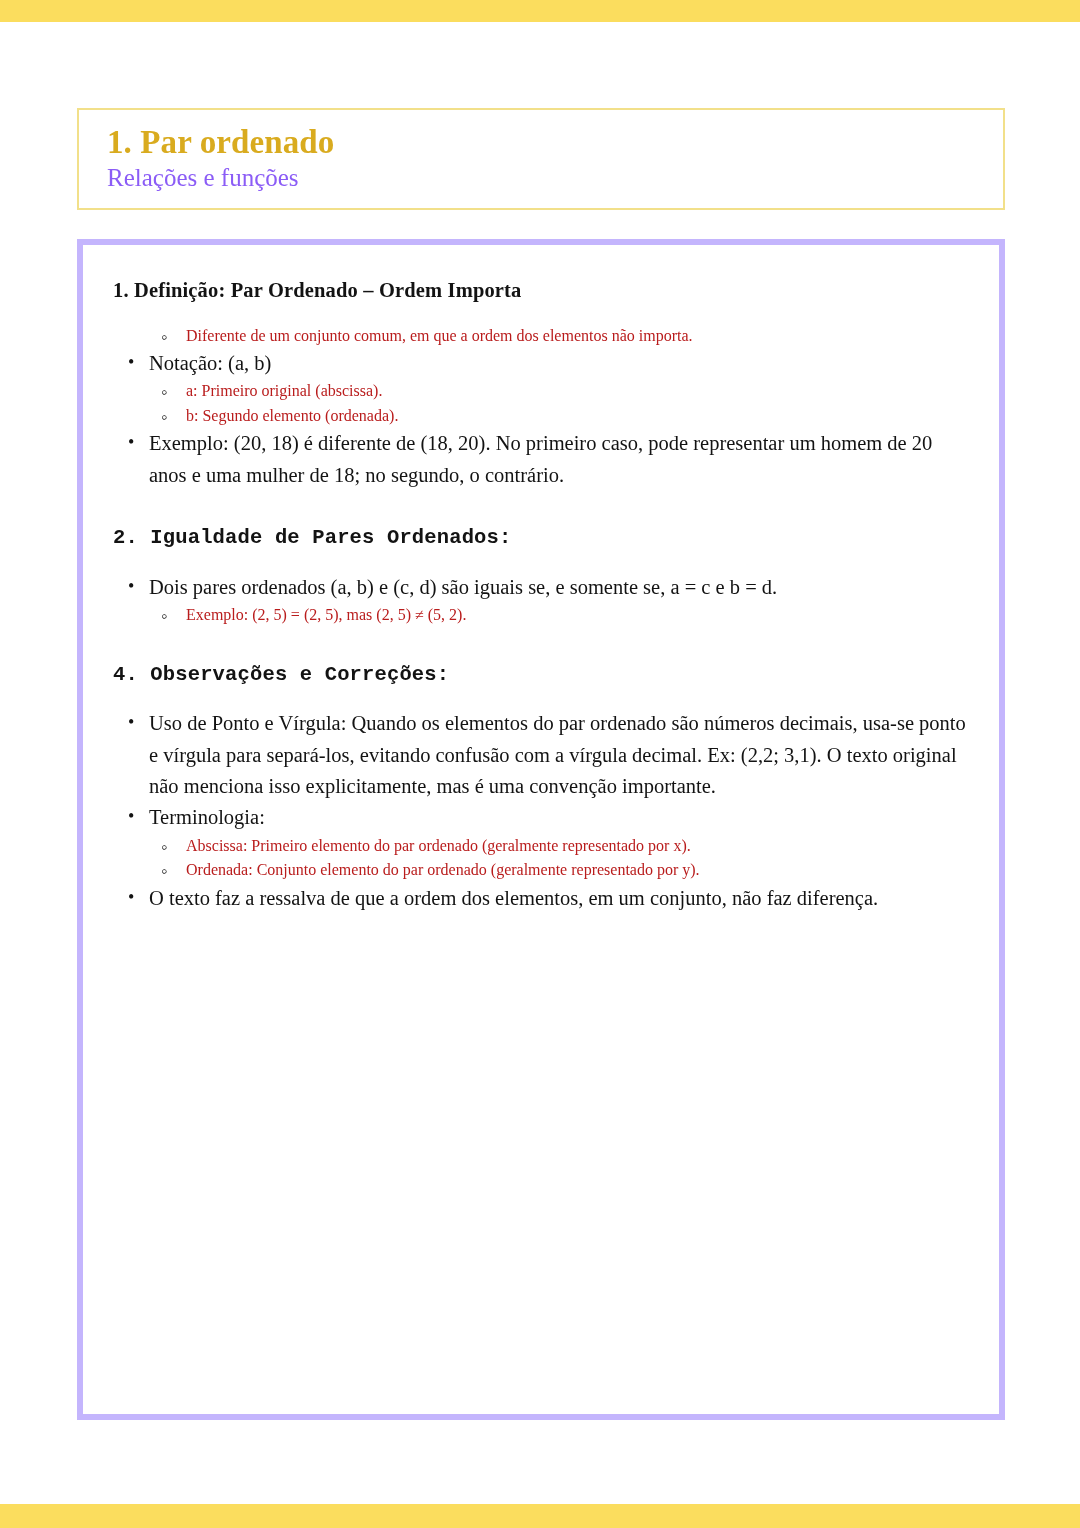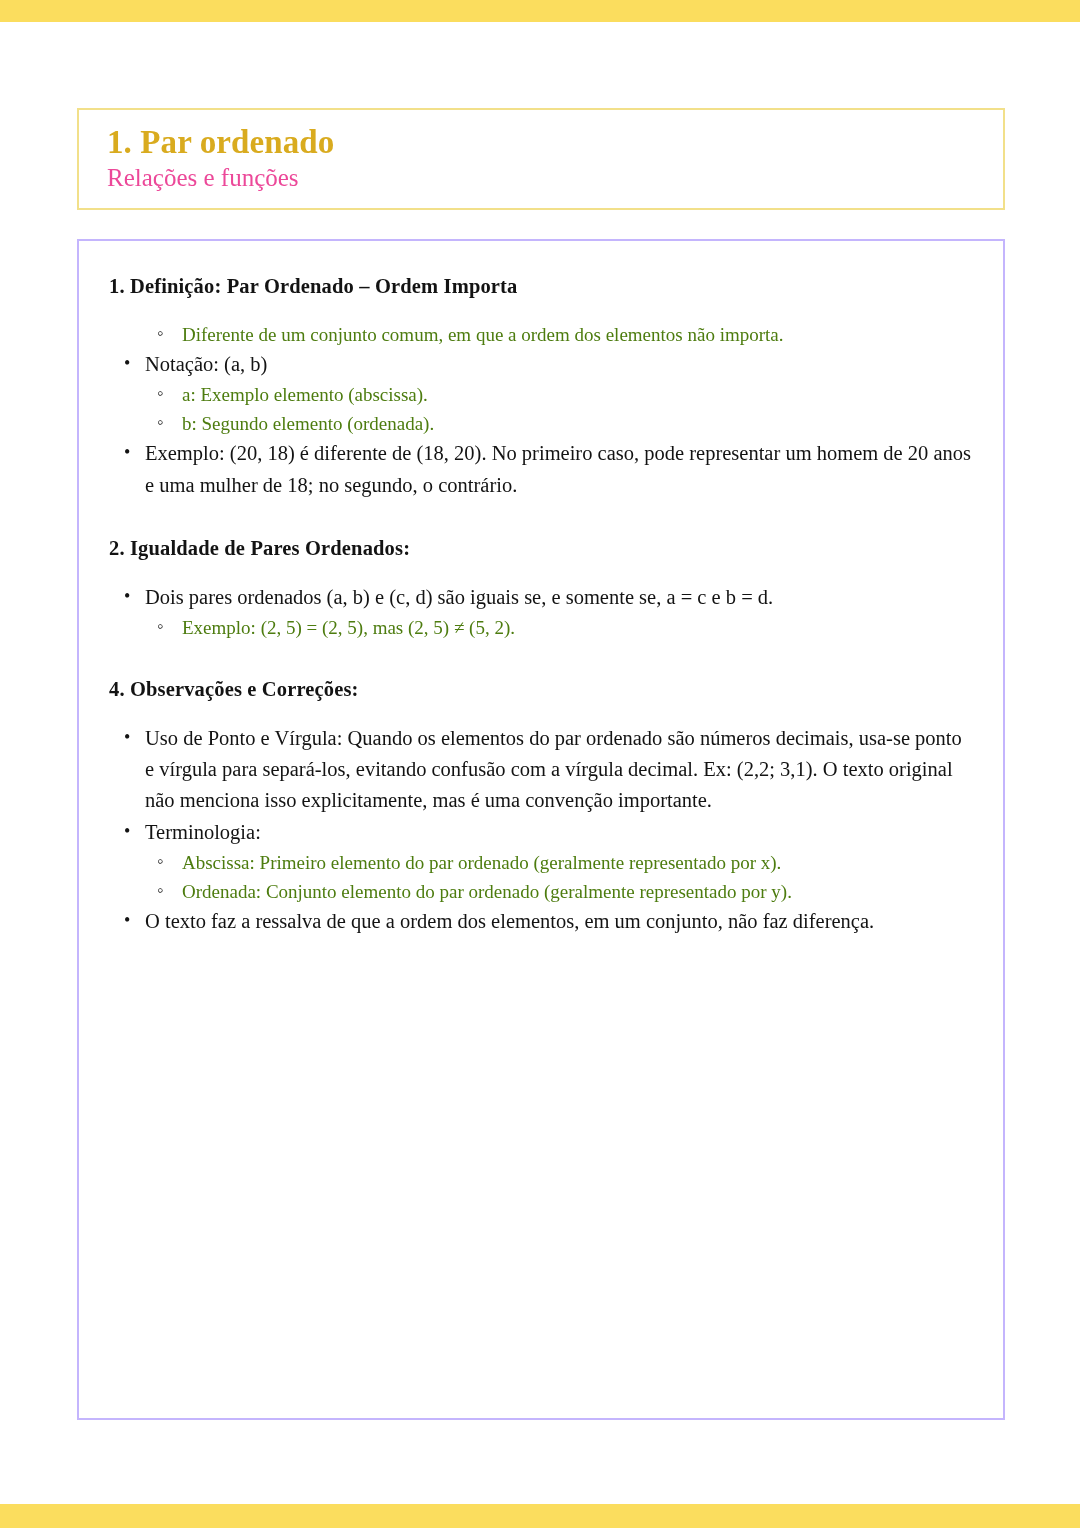--- a/index.html
+++ b/index.html
@@ -59,47 +59,48 @@
     font-weight: 700;
     line-height: 1.12;
     color: #d9ab1f;
     letter-spacing: 0.1px;
   }
   .doc-subtitle {
     margin: 2px 0 0 0;
     font-size: 25px;
     font-weight: 400;
     line-height: 1.18;
-    color: #ec4899;
+    color: #8b5cf6;
   }
 
   
   .content-card {
     position: absolute;
     left: 77px;
     top: 239px;
     width: 928px;
     height: 1181px;
     box-sizing: border-box;
-    border: 2px solid #c4b5fd;
+    border: 6px solid #c4b5fd;
     background: #ffffff;
     padding: 32px 30px 30px 30px;
     overflow: hidden;
   }
 
   .section-heading {
     margin: 0 0 0 0;
     font-size: 20.5px;
     font-weight: 700;
     color: #131313;
     line-height: 1.3;
     letter-spacing: 0.15px;
   }
   .section:not(:first-child) .section-heading {
     margin-top: 0;
+    font-family: Liberation Mono, monospace;
   }
   .section + .section {
     margin-top: 34px;
   }
 
   
   ul.lvl1 {
     list-style: none;
     margin: 20px 0 0 0;
     padding: 0;
@@ -126,23 +127,23 @@
   }
 
   ul.lvl2 {
     list-style: none;
     margin: 0;
     padding: 0;
   }
   ul.lvl2 > li {
     position: relative;
     padding-left: 37px;
-    font-size: 19px;
+    font-size: 16px;
     line-height: 1.53;
-    color: #4d7c0f;
+    color: #b91c1c;
   }
   ul.lvl2 > li > .txt {
     display: block;
   }
   ul.lvl2 > li > .txt::before {
     content: "\25E6";
     position: absolute;
     left: 12px;
     top: 0;
     font-size: 18px;
@@ -171,21 +172,21 @@
               <ul class="lvl2">
                 <li>
                   <span class="txt">Diferente de um conjunto comum, em que a ordem dos elementos não importa.</span>
                 </li>
               </ul>
             </li>
             <li>
               <span class="txt">Notação: (a, b)</span>
               <ul class="lvl2">
                 <li>
-                  <span class="txt">a: Exemplo elemento (abscissa).</span>
+                  <span class="txt">a: Primeiro original (abscissa).</span>
                 </li>
                 <li>
                   <span class="txt">b: Segundo elemento (ordenada).</span>
                 </li>
               </ul>
             </li>
             <li>
               <span class="txt">Exemplo: (20, 18) é diferente de (18, 20). No primeiro caso, pode representar um homem de 20 anos e uma mulher de 18; no segundo, o contrário.</span>
             </li>
           </ul>

